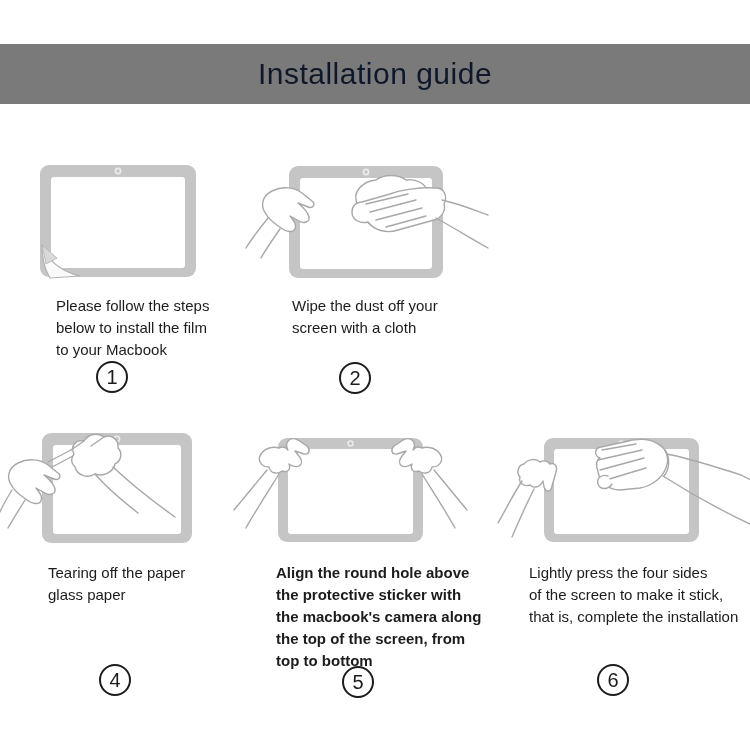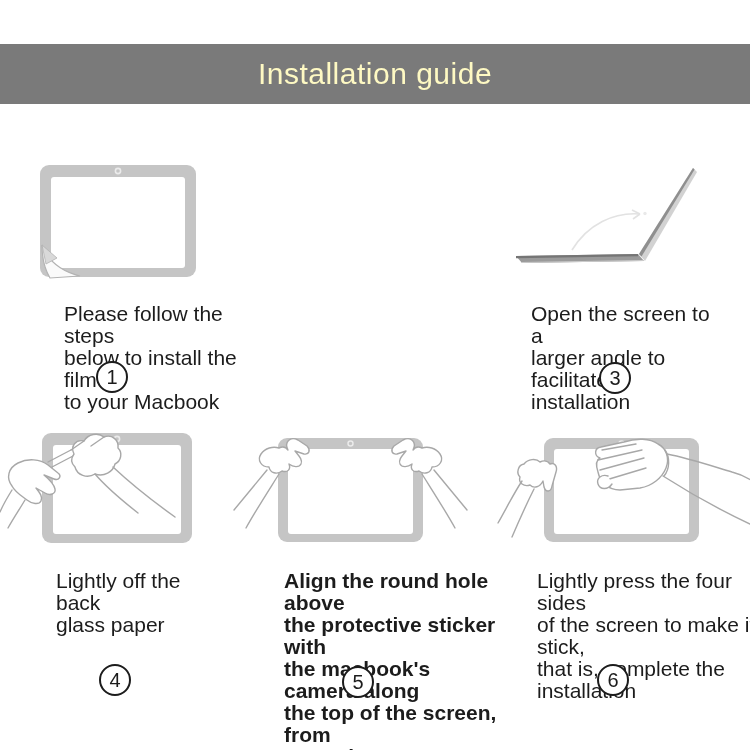--- a/index.html
+++ b/index.html
@@ -1,23 +1,23 @@
 <!DOCTYPE html>
 <html><head>
 <meta charset="utf-8">
 <style>
   html,body{margin:0;padding:0;background:#ffffff;}
   .page{position:relative;width:750px;height:750px;background:#ffffff;overflow:hidden;
         font-family:"Liberation Sans", sans-serif;}
   .header{position:absolute;left:0;top:44px;width:750px;height:60px;background:#7a7a7a;
           display:flex;align-items:center;justify-content:center;}
-  .header h1{margin:0;color:#fef9c3;font-size:30px;font-weight:400;letter-spacing:0.5px;}
+  .header h1{margin:0;color:#0f172a;font-size:30px;font-weight:400;letter-spacing:0.5px;}
   .panel{position:absolute;}
   .illus{position:absolute;left:0;top:0;}
-  .caption{position:absolute;margin:16px;color:#1c1c1c;font-size:21px;line-height:22px;
+  .caption{position:absolute;margin:8px;color:#1c1c1c;font-size:15px;line-height:22px;
            white-space:pre-line;}
   .numbadge{position:absolute;width:28px;height:28px;border:2px solid #1c1c1c;border-radius:50%;
             color:#1c1c1c;font-size:20px;line-height:28px;text-align:center;background:#fff;}
   
   .p1{left:40px;top:150px;width:210px;height:270px;}
   .p1 .caption{left:8px;top:137px;width:175px;}
   .p1 .numbadge{left:56px;top:211px;}
   .p2{left:240px;top:150px;width:250px;height:270px;}
   .p2 .caption{left:44px;top:137px;width:170px;}
   .p2 .numbadge{left:99px;top:212px;}
@@ -54,56 +54,61 @@
         <path d="M2 80 C 8 96 20 106 40 111 L 10 113 C 4 103 2 92 2 80 Z" fill="#fafafa" stroke="#b3b3b3" stroke-width="1.2"></path>
         <path d="M2 80 L 17 93 L 6 99 Z" fill="#d9d9d9" stroke="#b3b3b3" stroke-width="0.8"></path>
       </g>
     </svg>
     <p class="caption">Please follow the steps
 below to install the film
 to your Macbook</p>
     <div class="numbadge">1</div>
   </div>
 
+  <div class="panel p2">
+    <svg class="illus" width="250" height="140" viewBox="0 0 250 140">
+      <g transform="translate(49,16)">
+        <rect x="0" y="0" width="154" height="112" rx="9" fill="#c5c5c5"></rect>
+        <rect x="11" y="12" width="132" height="91" rx="3" fill="#ffffff"></rect>
+        <circle cx="77" cy="6" r="2.6" fill="none" stroke="#ebebeb" stroke-width="1.6"></circle>
+      </g>
 
-  <div class="panel p3">
-    <svg class="illus" width="240" height="140" viewBox="0 0 240 140">
-      <path d="M26 106 L 148 104 L 154 111 L 32 113 Z" fill="#9a9a9a"></path>
-      <path d="M26 106 L 148 104 L 148 106.2 L 26 108.2 Z" fill="#757575"></path>
-      <path d="M31 112 L 153 110 L 154 111 L 32 113 Z" fill="#cccccc"></path>
-      <path d="M149 104 L 203 18 L 207 22 L 155 111 Z" fill="#d2d2d2"></path>
-      <path d="M149 104 L 203 18 L 204.6 19.6 L 151.5 106.5 Z" fill="#8f8f8f"></path>
-      <path d="M82 100 C 98 74 124 62 150 64" fill="none" stroke="#e2e2e2" stroke-width="1.6"></path>
-      <path d="M150 64 l -8 -4 M150 64 l -7 5" fill="none" stroke="#e2e2e2" stroke-width="1.6"></path>
-      <circle cx="155" cy="63.5" r="1.7" fill="#e9e9e9"></circle>
+      <path class="hand" d="M26 64 C 20 56 22 46 32 41 C 42 36 54 37 62 43 L 72 51 C 76 54 73 59 68 57 L 58 53 C 64 58 68 62 69 67 C 70 72 64 74 59 71 L 50 66 C 54 71 57 75 55 79 C 53 83 46 82 41 78 C 34 73 29 70 26 64 Z"></path>
+      <path class="ln" d="M28 68 C 20 78 12 88 6 98 M40 79 C 33 89 26 99 21 108"></path>
+
+      <path class="hand" d="M116 50 C 114 40 124 31 136 30 C 144 24 158 24 166 30 C 176 28 186 34 188 42 C 194 48 192 58 184 64 C 178 72 164 78 150 78 C 136 82 120 72 116 50 Z"></path>
+
+      <path class="hand" d="M196 38 C 204 38 208 46 204 54 C 206 60 202 68 194 70 L 158 80 C 146 84 134 80 128 72 C 120 74 112 70 112 62 C 112 56 116 52 122 52 L 150 44 C 160 40 180 37 196 38 Z"></path>
+      <path class="ln" d="M126 54 L 168 44 M130 62 L 176 50 M136 70 L 182 58 M146 77 L 186 66"></path>
+      <path class="ln" d="M202 50 C 220 54 234 60 248 65 M196 68 C 214 78 232 89 248 98"></path>
     </svg>
-    <p class="caption">Open the screen to a
-larger angle to facilitate
-installation</p>
-    <div class="numbadge">3</div>
+    <p class="caption">Wipe the dust off your
+screen with a cloth</p>
+    <div class="numbadge">2</div>
   </div>
+
 
   <div class="panel p4">
     <svg class="illus" width="240" height="145" viewBox="0 0 240 145">
       <g transform="translate(42,13)">
         <rect x="0" y="0" width="150" height="110" rx="9" fill="#c5c5c5"></rect>
         <rect x="11" y="12" width="128" height="89" rx="3" fill="#ffffff"></rect>
         <circle cx="75" cy="6" r="2.6" fill="none" stroke="#ebebeb" stroke-width="1.6"></circle>
       </g>
 
       <path class="ln" d="M48 42 L 90 20 M52 47 L 73 36" stroke="#cfcfcf"></path>
 
       <path class="hand" d="M74 34 C 70 26 76 19 84 21 C 88 14 98 12 104 17 C 112 14 119 20 118 28 C 123 33 121 41 115 44 C 113 52 104 57 95 54 C 87 59 77 55 75 47 C 71 43 71 38 74 34 Z"></path>
       <path class="ln" d="M84 21 L 71 30 M104 17 L 91 26"></path>
       <path class="ln" d="M95 54 C 107 68 124 82 138 93 M113 47 C 129 62 154 82 175 97"></path>
 
       <path class="hand" d="M12 66 C 6 58 8 48 18 43 C 28 38 40 39 48 45 L 58 53 C 62 56 59 61 54 59 L 44 55 C 50 60 54 64 55 69 C 56 74 50 76 45 73 L 36 68 C 40 73 43 77 41 81 C 39 85 32 84 27 80 C 20 75 15 72 12 66 Z"></path>
       <path class="ln" d="M12 70 C 7 78 3 85 0 92 M25 80 C 19 90 13 99 8 108"></path>
     </svg>
-    <p class="caption">Lightly off the back
+    <p class="caption">Tearing off the paper
 glass paper</p>
     <div class="numbadge">4</div>
   </div>
 
   <div class="panel p5">
     <svg class="illus" width="260" height="140" viewBox="0 0 260 140">
       <g transform="translate(48,18)">
         <rect x="0" y="0" width="145" height="104" rx="9" fill="#c5c5c5"></rect>
         <rect x="10" y="11" width="125" height="85" rx="3" fill="#ffffff"></rect>
         <circle cx="72.5" cy="5.5" r="2.5" fill="none" stroke="#ebebeb" stroke-width="1.5"></circle>

